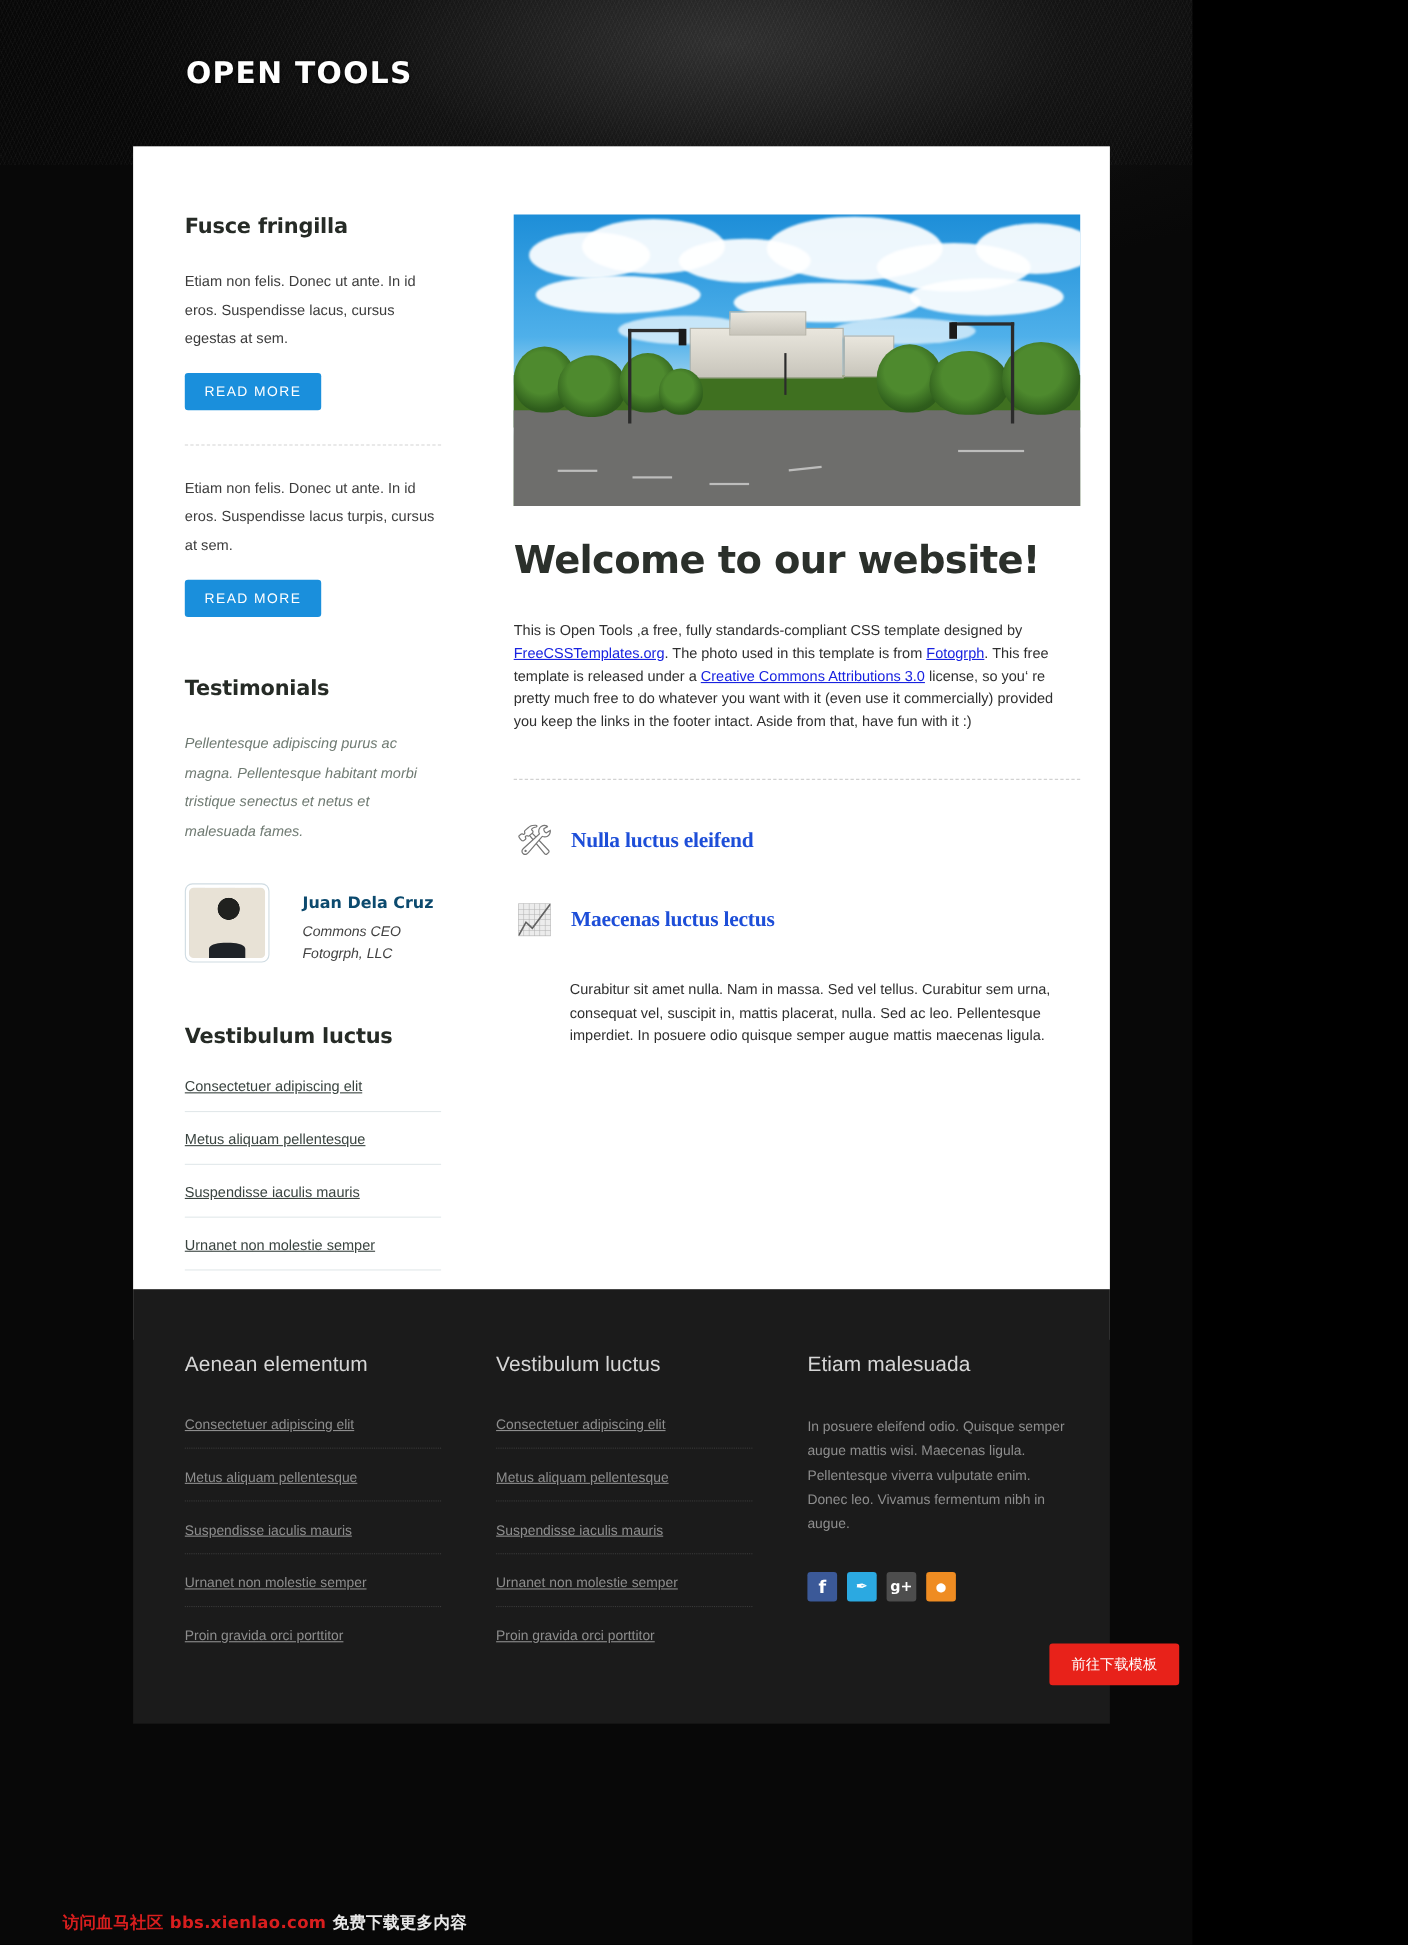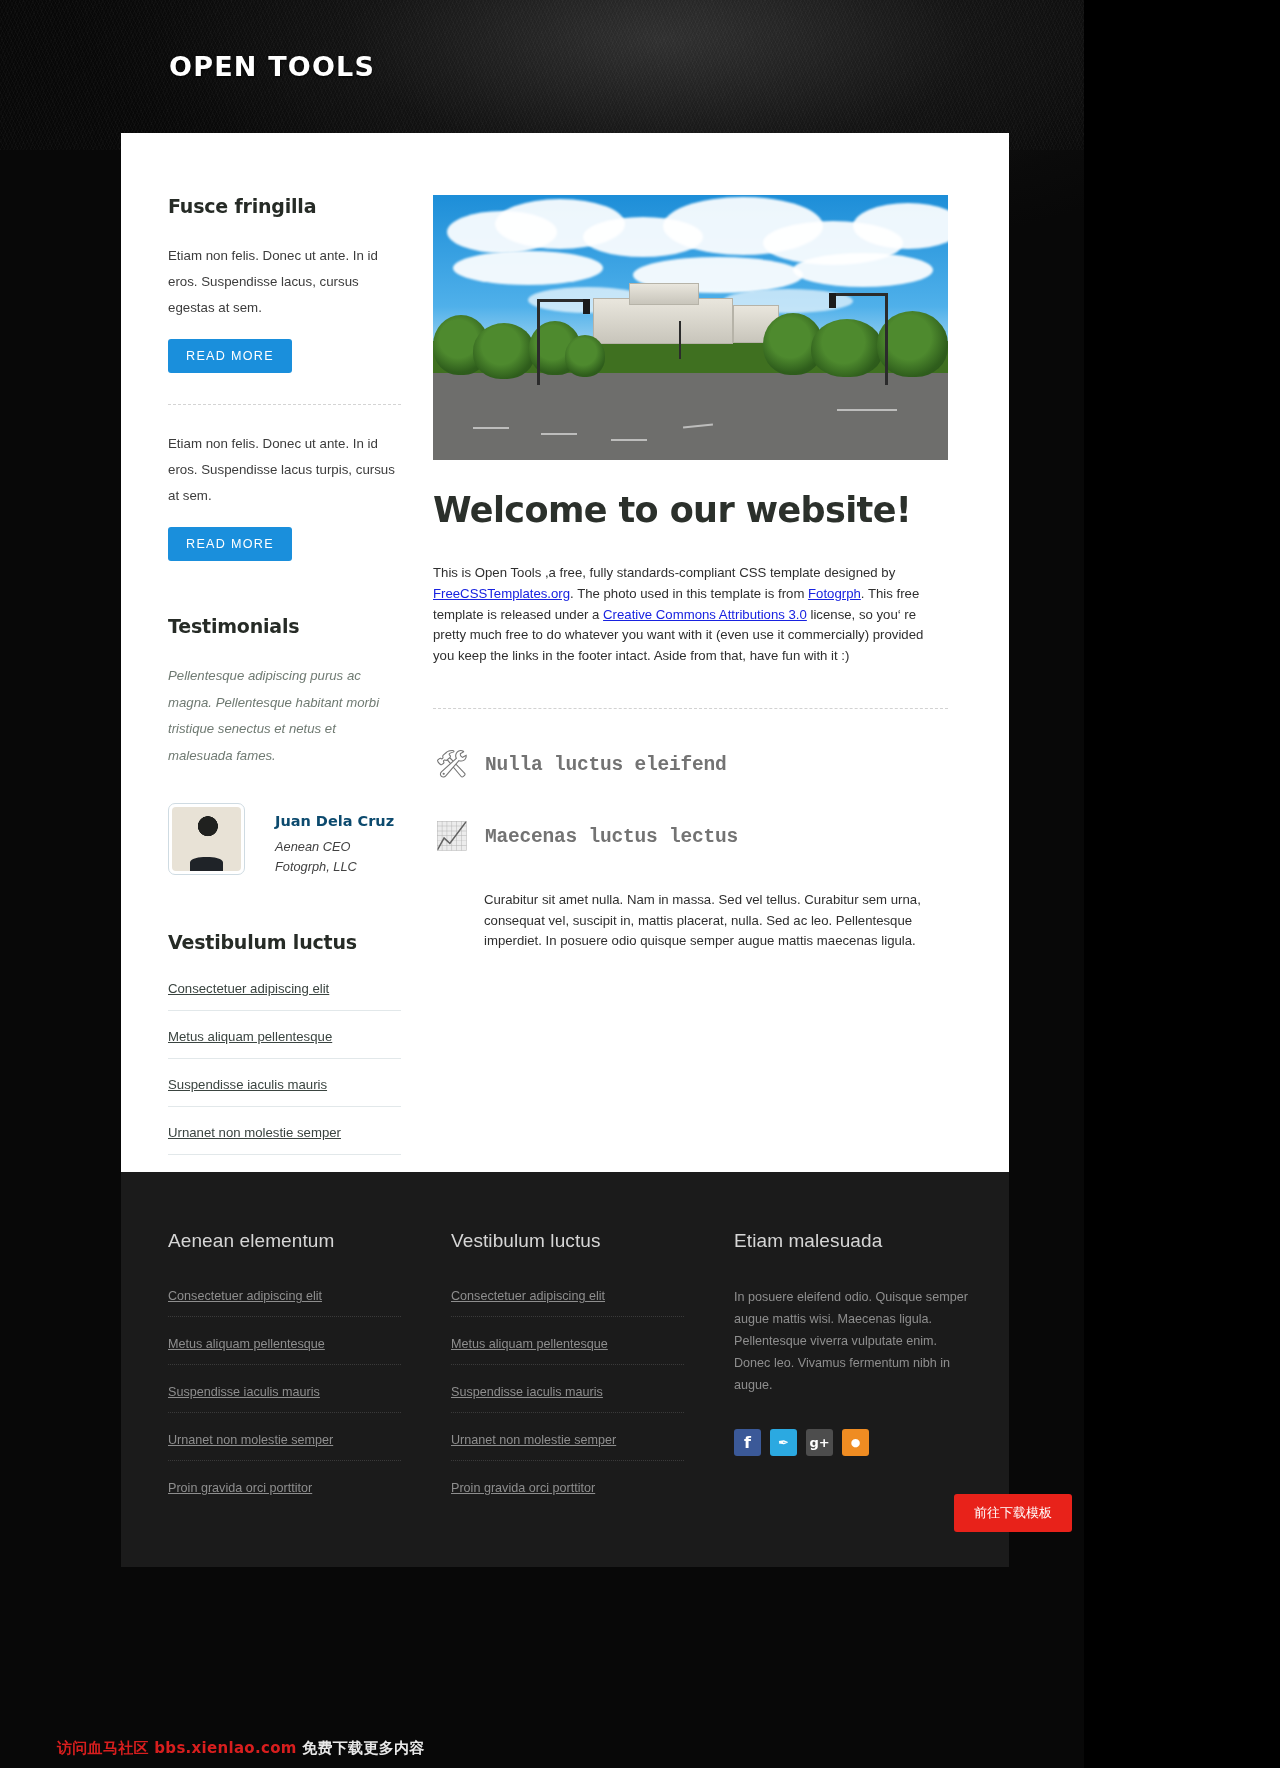--- a/index.html
+++ b/index.html
@@ -82,21 +82,21 @@
     top: 133px;
     width: 888px;
     min-height: 1035px;
     background: #fff;
   }
   .card-inner {
     display: flex;
     padding: 62px 44px 0 47px;
   }
   .sidebar { width: 233px; flex: none; }
-  .main { width: 515px; margin-left: 32px; flex: none; }
+  .main { width: 515px; margin-left: 66px; flex: none; }
 
   h2.side-title {
     font-family: "DejaVu Sans", sans-serif;
     font-size: 19px;
     font-weight: bold;
     color: #262b26;
     letter-spacing: -0.2px;
     margin-bottom: 26px;
   }
   .side-p {
@@ -247,24 +247,24 @@
     width: 38px; height: 38px;
     margin-right: 14px;
     flex: none;
     display: flex; align-items: center; justify-content: center;
     font-size: 27px;
     line-height: 1;
     color: #6e756e;
     filter: grayscale(1) contrast(0.85);
   }
   h3.feature-title {
-    font-family: Liberation Mono, monospace;
+    font-family: Liberation Serif, serif;
     font-size: 19.5px;
     font-weight: bold;
-    color: #737373;
+    color: #1d4ed8;
     letter-spacing: -0.2px;
   }
   .feature-body {
     font-size: 13.2px;
     color: #2f2f2f;
     line-height: 20.6px;
     padding-left: 51px;
     margin-bottom: 45px;
   }
 
@@ -372,21 +372,21 @@
 
         <h2 class="side-title">Testimonials</h2>
         <p class="quote">Pellentesque adipiscing purus ac magna. Pellentesque habitant morbi tristique senectus et netus et malesuada fames.</p>
 
         <div class="author-row">
           <div class="avatar">
             <div class="avatar-img"></div>
           </div>
           <div class="author-meta">
             <div class="author-name">Juan Dela Cruz</div>
-            <div class="author-line">Aenean CEO</div>
+            <div class="author-line">Commons CEO</div>
             <div class="author-line">Fotogrph, LLC</div>
           </div>
         </div>
 
         <div class="side-gap"></div>
 
         <h2 class="side-title">Vestibulum luctus</h2>
         <div class="link-list">
           <div class="link-row"><a>Consectetuer adipiscing elit</a></div>
           <div class="link-row"><a>Metus aliquam pellentesque</a></div>

